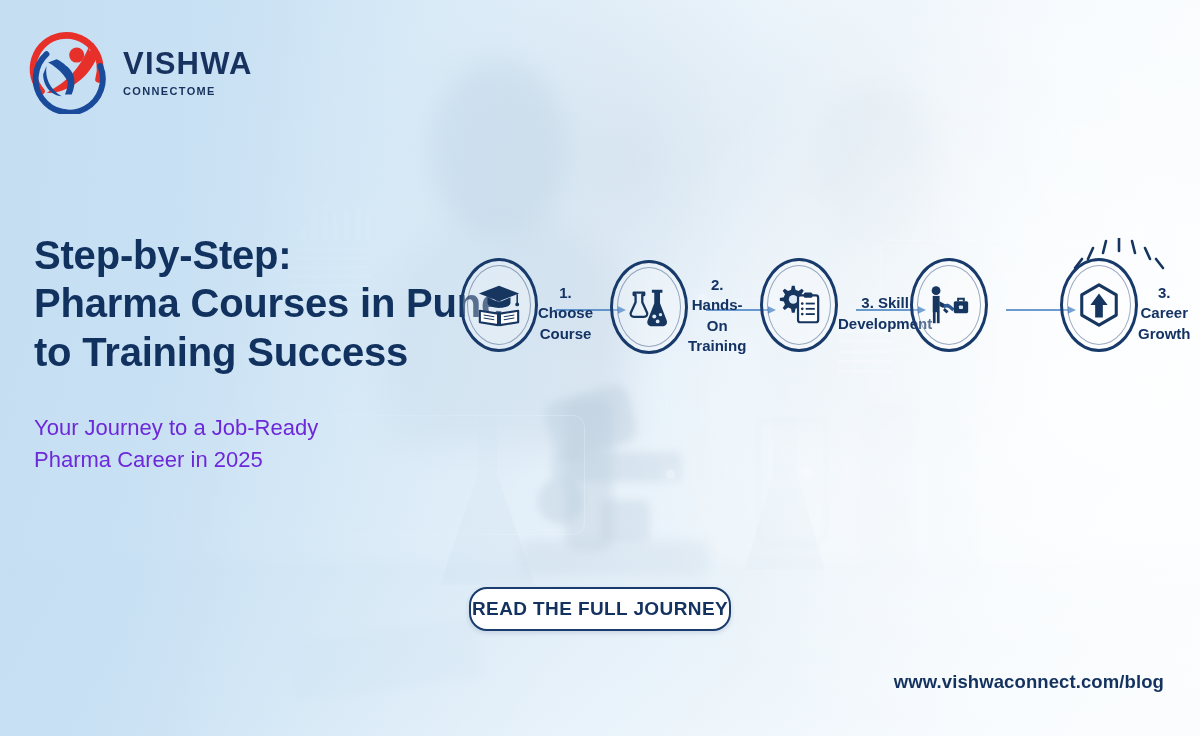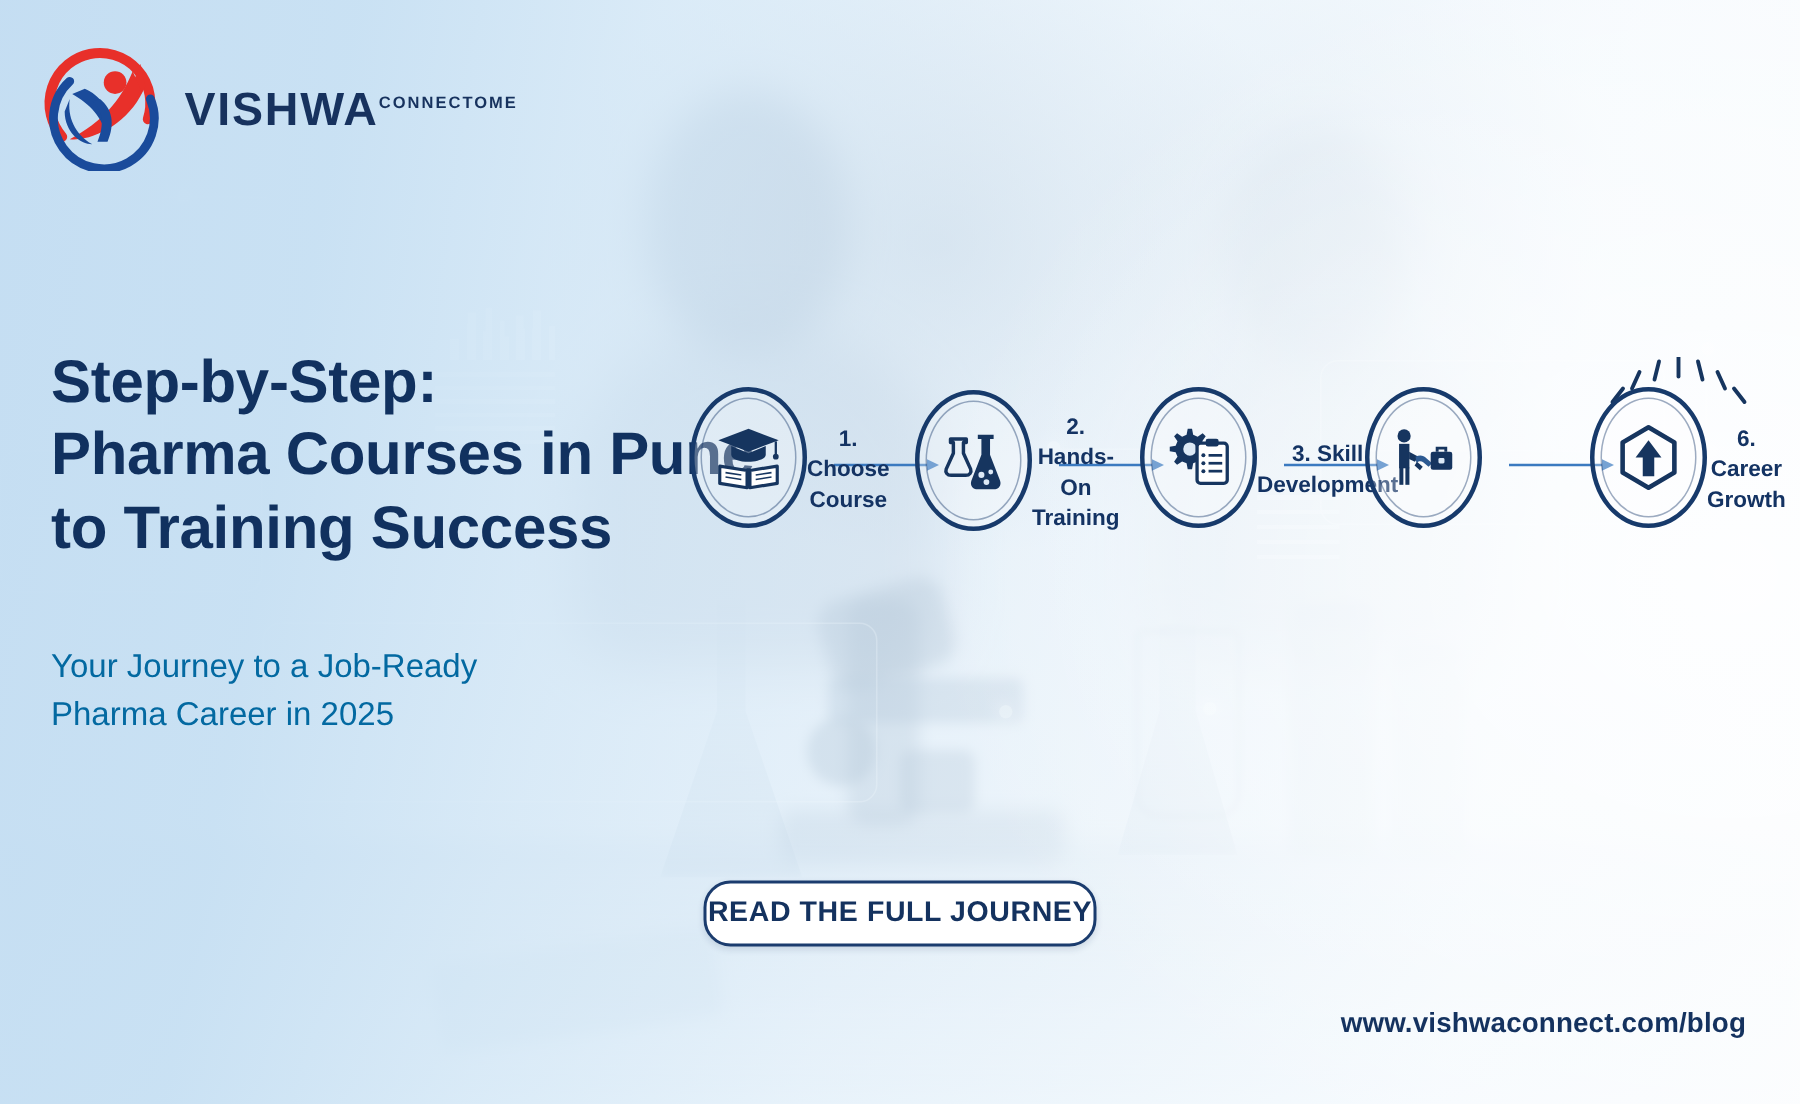--- a/index.html
+++ b/index.html
@@ -170,37 +170,37 @@
     position:absolute; inset:0;
     background:radial-gradient(ellipse 760px 620px at 96% 52%, rgba(255,255,255,.80), rgba(255,255,255,0) 70%);
   }
 
   
   .fg { position:absolute; inset:0; }
 
   
   .logo { position:absolute; left:28px; top:28px; display:flex; align-items:center; gap:11px; }
   .logo-mark { width:84px; height:86px; flex:none; }
-  .logo-text { display:flex; line-height:1; padding-top:3px; }
+  .logo-text { display:flex; flex-direction:column; line-height:1; padding-top:3px; }
   .logo-top {
     font-size:31px; font-weight:bold; color:#17325e; letter-spacing:1.2px;
   }
   .logo-bottom {
     font-size:11px; font-weight:bold; color:#17325e; letter-spacing:1.35px; margin-top:7px;
   }
 
   
   .headline {
     position:absolute; left:34px; top:231px;
     font-size:40px; font-weight:bold; color:#11315f;
     line-height:1.21; letter-spacing:-.2px;
   }
   .subhead {
-    position:absolute; left:34px; top:428px;
-    font-size:22px; color:#0369a1; line-height:1.45; font-weight:normal;
+    position:absolute; left:34px; top:412px;
+    font-size:22px; color:#6d28d9; line-height:1.45; font-weight:normal;
   }
 
   
   .steps { position:absolute; left:468px; top:258px; width:720px; height:160px; }
   .step {
     position:absolute; top:0; width:118px;
     display:flex; flex-direction:row; align-items:center;
   }
   .step-circle {
     width:78px; height:94px; border-radius:50%;
@@ -418,21 +418,21 @@
             <line x1="81" y1="10" x2="86" y2="21"></line>
             <line x1="92" y1="21" x2="99" y2="30"></line>
           </g>
         </svg>
         <div class="step-circle">
           <svg class="step-icon" viewBox="0 0 48 48">
             <path d="M24 3 L42 13.5 L42 34.5 L24 45 L6 34.5 L6 13.5 Z" fill="none" stroke="#16355f" stroke-width="3.2" stroke-linejoin="round"></path>
             <path d="M24 12 L33 24 L28 24 L28 37 L20 37 L20 24 L15 24 Z" fill="#16355f"></path>
           </svg>
         </div>
-        <div class="step-label">6. Career Growth</div>
+        <div class="step-label">3. Career Growth</div>
       </div>
     </div>
 
     <button class="cta">READ THE FULL JOURNEY</button>
 
     <div class="url">www.vishwaconnect.com/blog</div>
 
   </div>
 </div>
 

